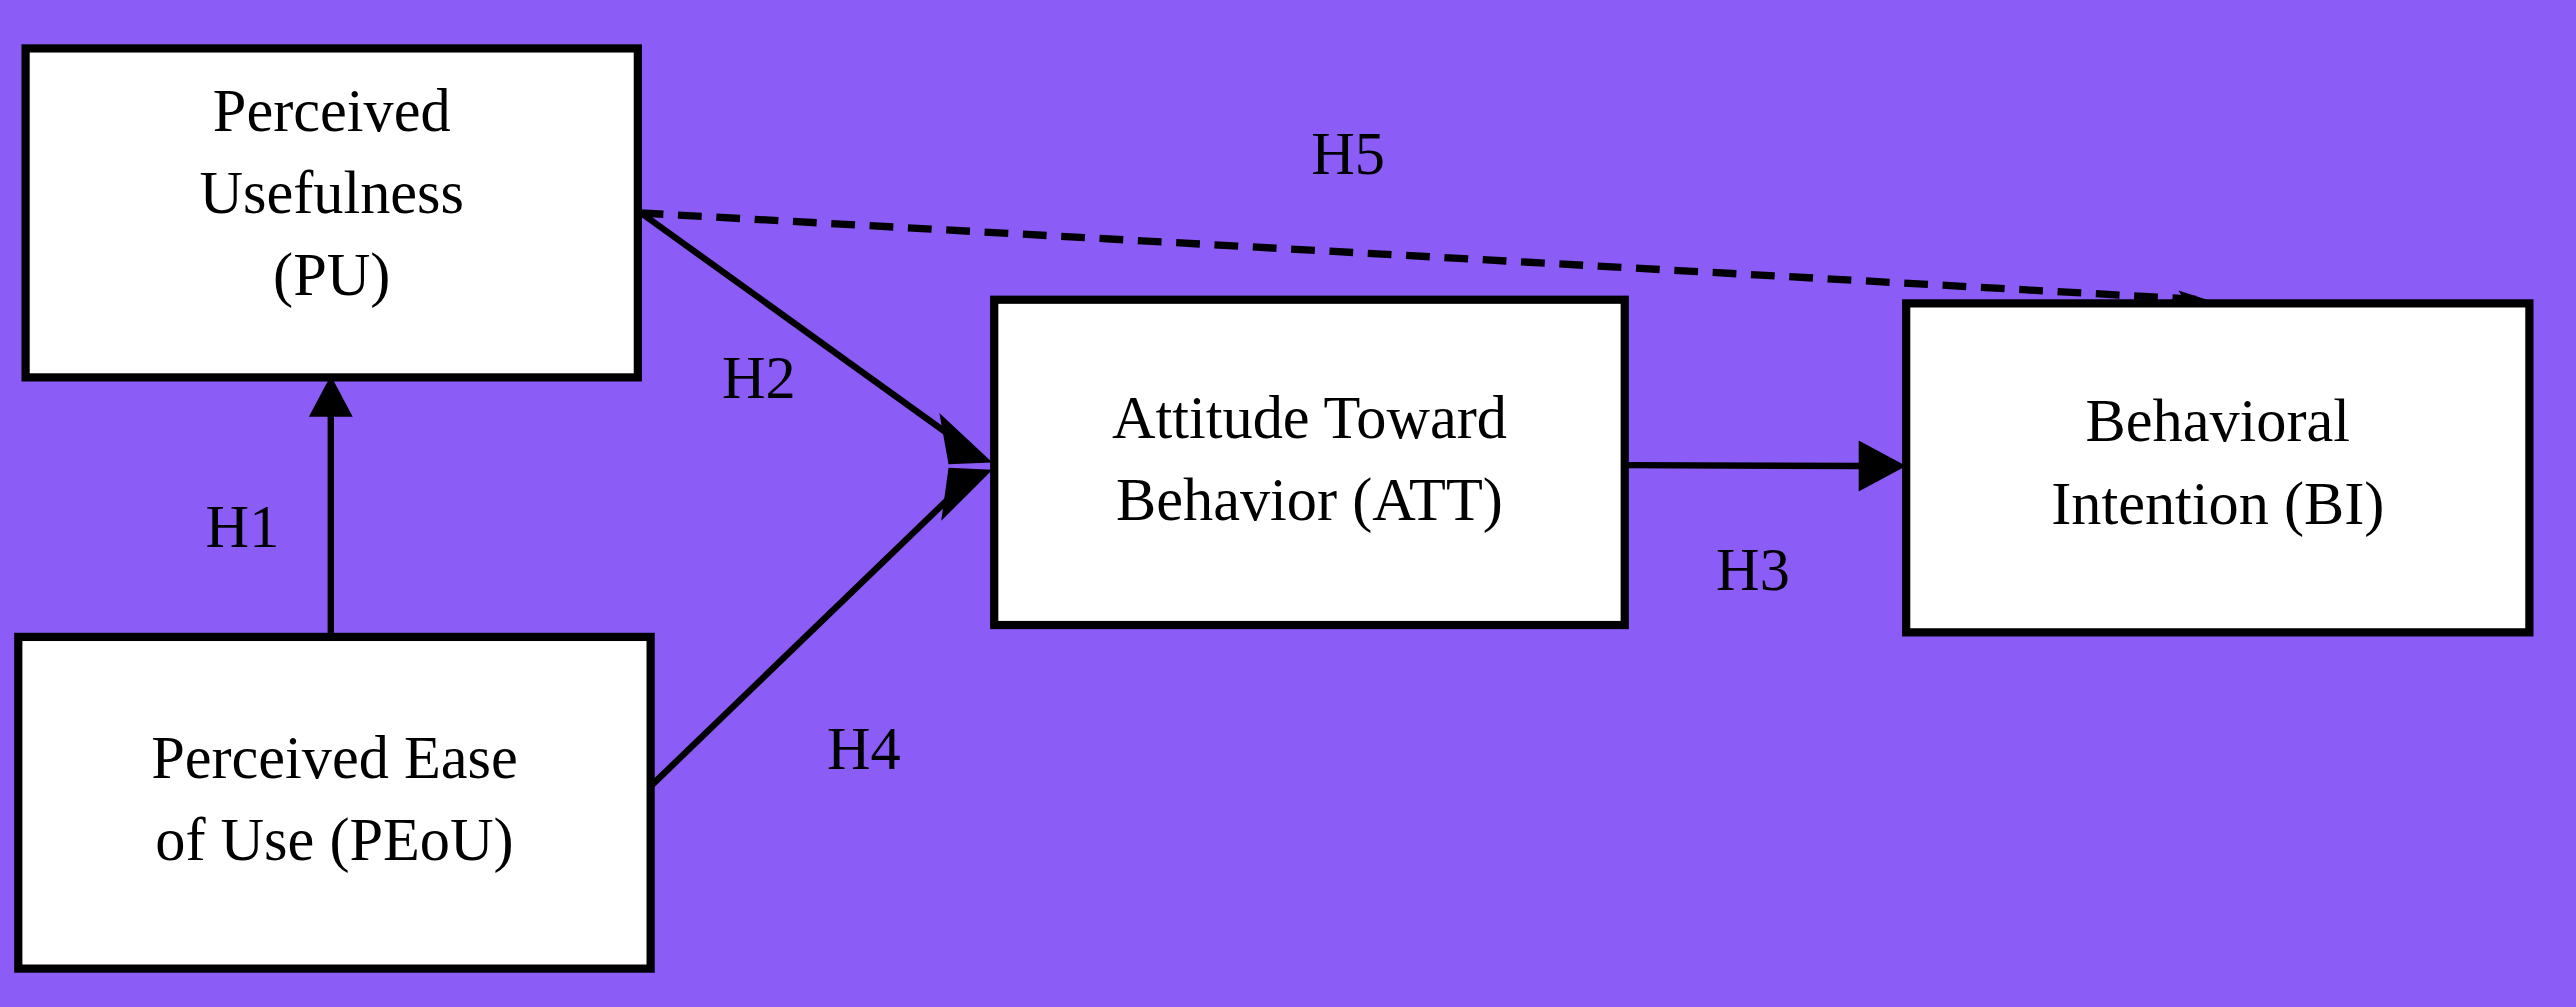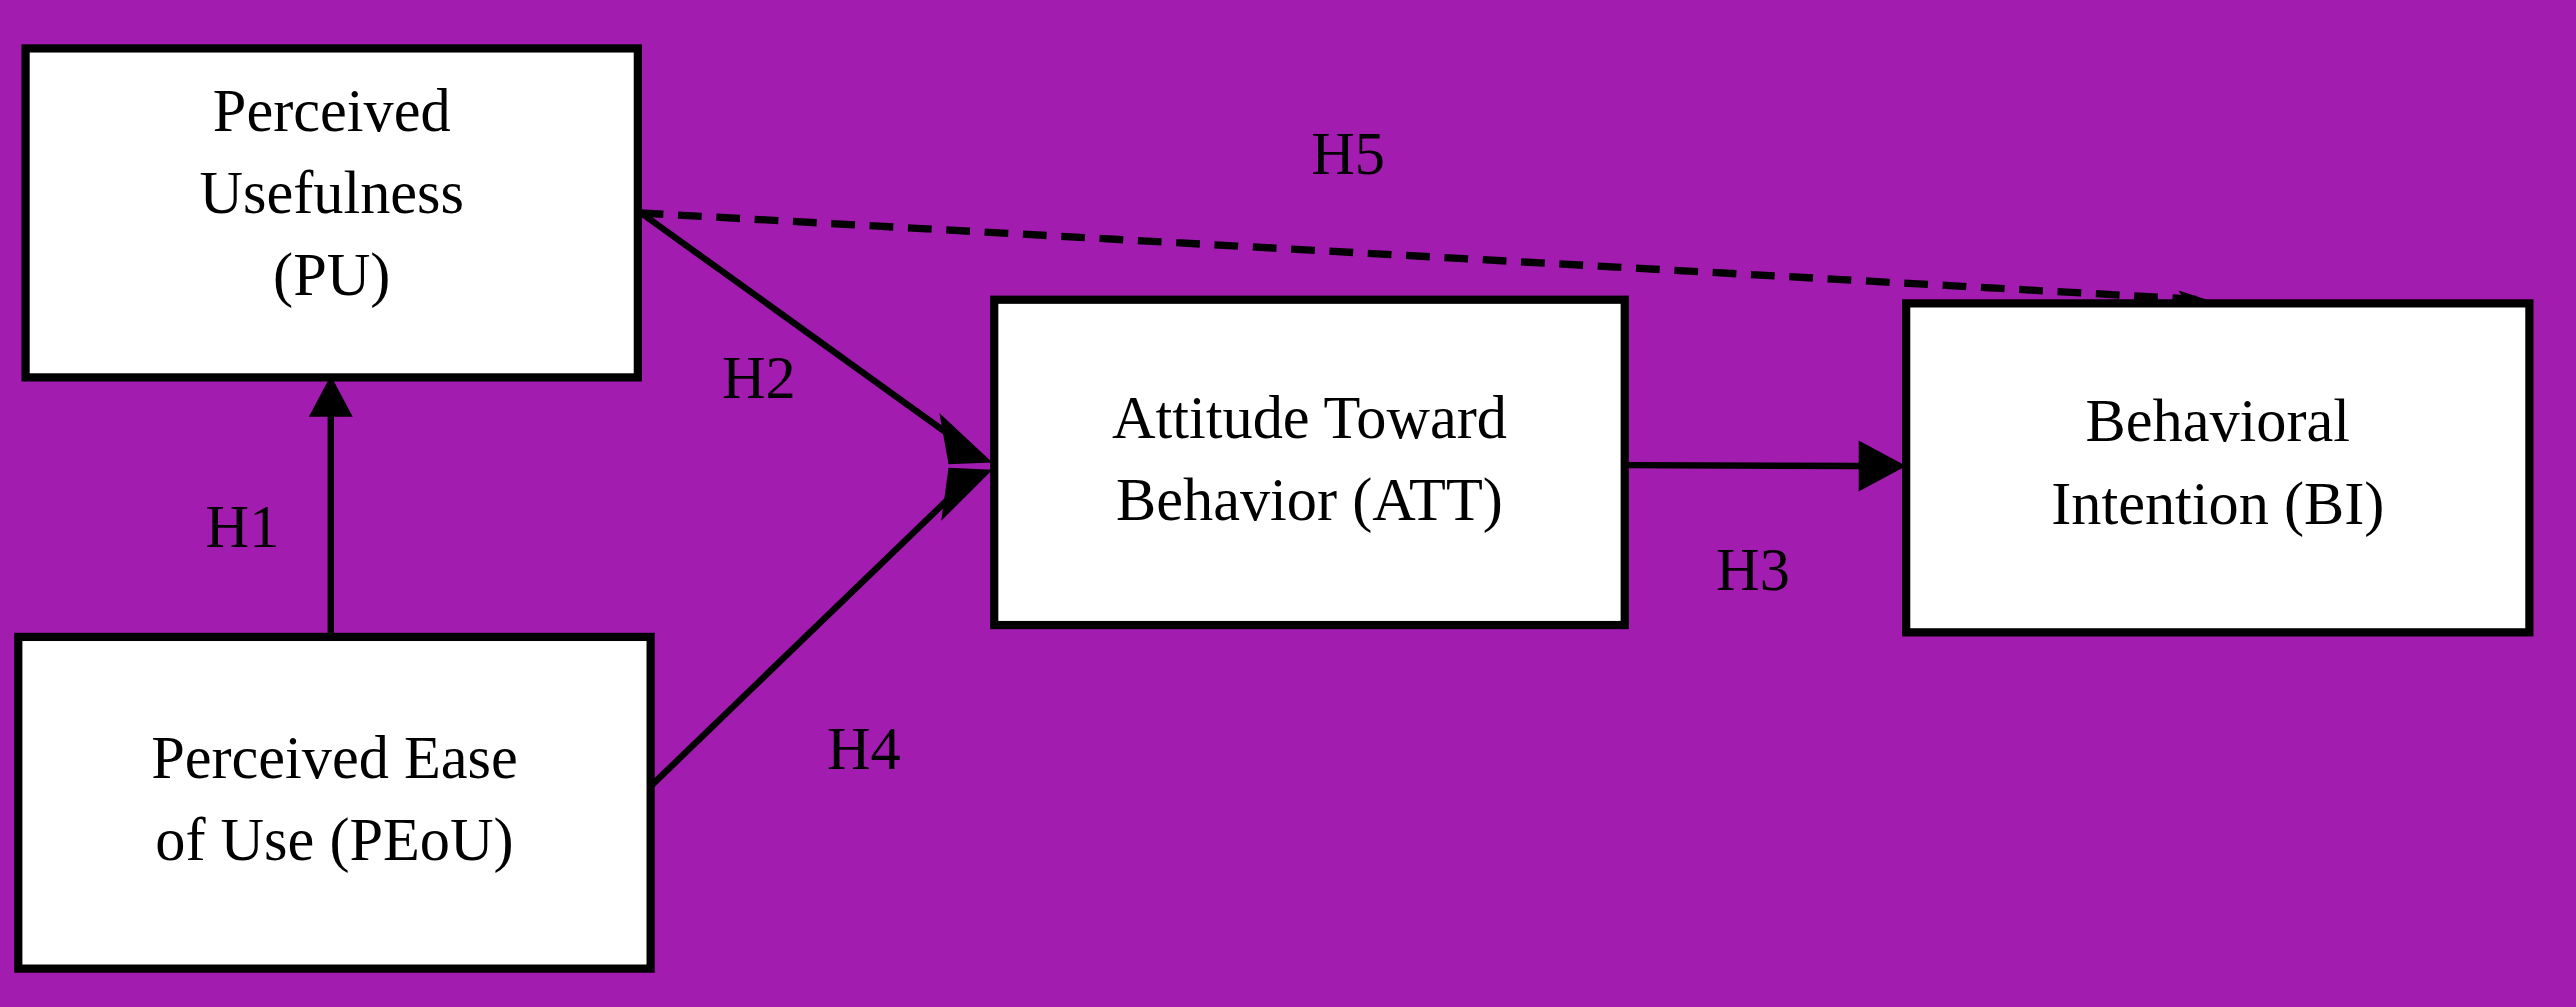--- a/index.html
+++ b/index.html
@@ -7,21 +7,21 @@
     padding: 0;
     background: #ffffff;
   }
   body {
     font-family: "Liberation Serif", serif;
   }
   #diagram-root {
     position: relative;
     width: 2576px;
     height: 1007px;
-    background: #a21caf;
+    background: #8b5cf6;
     overflow: hidden;
   }
   svg.canvas {
     position: absolute;
     top: 0;
     left: 0;
     width: 2576px;
     height: 1007px;
     display: block;
   }

